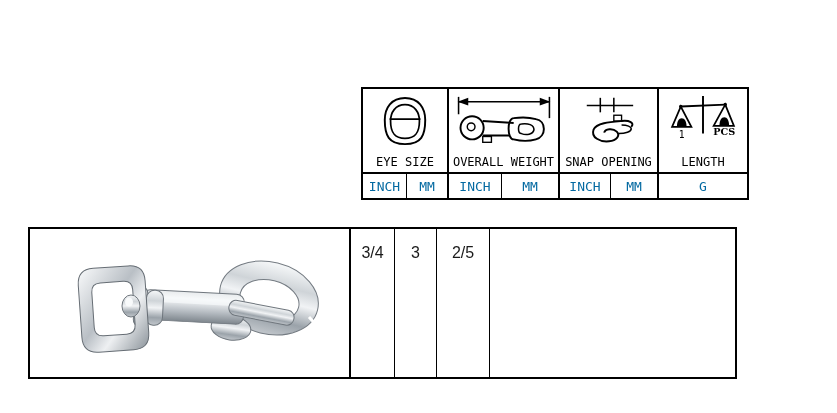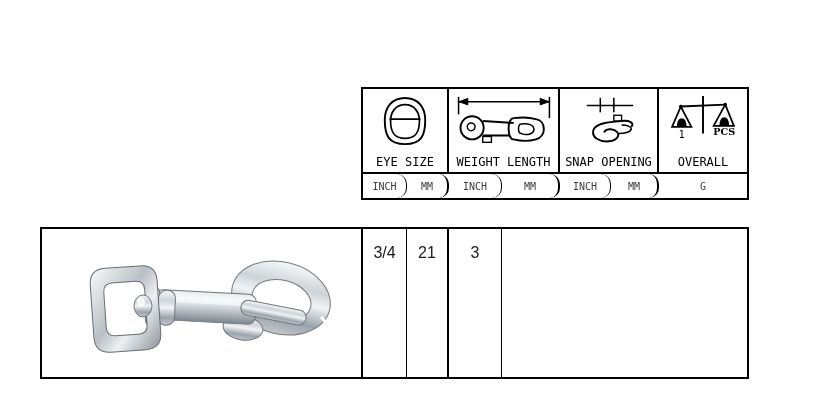--- a/index.html
+++ b/index.html
@@ -26,29 +26,29 @@
   .g1 { grid-column: 3 / 5; }
   .g2 { grid-column: 5 / 7; }
   .g3 { grid-column: 7 / 8; }
   .icon-box { flex: 1; display: flex; align-items: center; justify-content: center; width: 100%; }
   .glabel {
     font-family: "DejaVu Sans Mono", monospace; font-size: 12px; line-height: 14px;
     white-space: nowrap; color: #000;
   }
   .ucell {
     display: flex; align-items: center; justify-content: center;
-    font-family: "DejaVu Sans Mono", monospace; font-size: 10px; color: #404040; border-radius: 10px;
+    font-family: "DejaVu Sans Mono", monospace; font-size: 13px; color: #0369a1;
   }
   .c-thin  { border-right: 1px solid #000; }
   .c-thick { border-right: 2px solid #000; }
   .c-none  { border-right: none; }
 
   
   .data-box {
-    position: absolute; left: 40px; top: 227px; width: 709px; height: 152px;
+    position: absolute; left: 28px; top: 227px; width: 709px; height: 152px;
     border: 2px solid #000;
     display: grid;
     grid-template-columns: 321px 44px 42px 53px 58px 51px 48px 88px;
     background: #fff;
   }
   .photo-cell { position: relative; overflow: hidden; }
   .vcell {
     text-align: center; padding-top: 15px;
     font-family: "Liberation Sans", sans-serif; font-size: 16px; color: #1a1a1a;
   }
@@ -84,21 +84,21 @@
           <line x1="5" y1="4" x2="5" y2="22" stroke="#000" stroke-width="1.6"></line>
           <line x1="99" y1="4" x2="99" y2="26" stroke="#000" stroke-width="1.6"></line>
           <circle cx="19" cy="36" r="12" fill="none" stroke="#000" stroke-width="2"></circle>
           <circle cx="18" cy="35" r="4" fill="none" stroke="#000" stroke-width="1.5"></circle>
           <path d="M30,29 L62,31 M30,44 L58,44" fill="none" stroke="#000" stroke-width="2"></path>
           <rect x="30" y="45" width="9" height="6" fill="none" stroke="#000" stroke-width="1.4"></rect>
           <path d="M62,26 C55,26 55,48 62,48 C70,50 78,50 85,48 C96,45 96,29 85,27 C78,25 69,25 62,26 Z" fill="none" stroke="#000" stroke-width="2"></path>
           <path d="M70,32 C66,32 66,42 70,42 C75,44 82,43 83,38 C83,33 77,31 70,32 Z" fill="none" stroke="#000" stroke-width="1.6"></path>
         </svg>
       </div>
-      <div class="glabel">WEIGHT LENGTH</div>
+      <div class="glabel">OVERALL WEIGHT</div>
     </div>
 
     <div class="gcell g2 c-thick">
       <div class="icon-box">
         <svg width="72" height="58" viewBox="0 0 74 60">
           <line x1="14" y1="13" x2="62" y2="13" stroke="#000" stroke-width="1.6"></line>
           <line x1="28" y1="5" x2="28" y2="20" stroke="#000" stroke-width="1.6"></line>
           <line x1="42" y1="5" x2="42" y2="20" stroke="#000" stroke-width="1.6"></line>
           <rect x="42" y="23" width="8" height="6" fill="none" stroke="#000" stroke-width="1.4"></rect>
           <path d="M60,35 C64,31 58,28 50,29 C38,30 24,31 21,38 C18,46 28,51 37,50 C45,49 49,44 45,40 C41,36 33,37 32,41" fill="none" stroke="#000" stroke-width="2"></path>
@@ -116,21 +116,21 @@
           <circle cx="11" cy="14" r="1.8" fill="#000"></circle>
           <circle cx="57" cy="12" r="1.8" fill="#000"></circle>
           <polygon points="11,14 2,35 22,35" fill="none" stroke="#000" stroke-width="1.8"></polygon>
           <polygon points="57,12 45,34 66,34" fill="none" stroke="#000" stroke-width="1.8"></polygon>
           <path d="M7,35 C7,29 9,26 12,26 C15,26 17,29 17,35 Z" fill="#000"></path>
           <path d="M51,34 C51,28 53,25 56,25 C59,25 61,28 61,34 Z" fill="#000"></path>
           <text class="one-text" x="12" y="47" text-anchor="middle" fill="#000">1</text>
           <text class="pcs-text" x="56" y="43" text-anchor="middle" fill="#000">PCS</text>
         </svg>
       </div>
-      <div class="glabel">OVERALL</div>
+      <div class="glabel">LENGTH</div>
     </div>
 
     <div class="ucell c-thin">INCH</div>
     <div class="ucell c-thick">MM</div>
     <div class="ucell c-thin">INCH</div>
     <div class="ucell c-thick">MM</div>
     <div class="ucell c-thin">INCH</div>
     <div class="ucell c-thick">MM</div>
     <div class="ucell c-none">G</div>
   </div>
@@ -191,17 +191,17 @@
         </g>
 
         <g>
           <ellipse cx="101" cy="77" rx="9" ry="11" fill="url(#gA)" stroke="#6f767d" stroke-width="1"></ellipse>
           <ellipse cx="99" cy="73" rx="4" ry="4.5" fill="#f8fafb"></ellipse>
         </g>
       </svg>
     </div>
 
     <div class="vcell c-thin">3/4</div>
-    <div class="vcell c-thick">21</div>
     <div class="vcell c-thin">3</div>
+    <div class="vcell c-thin">2/5</div>
   </div>
 
 </div>
 
 </body></html>

